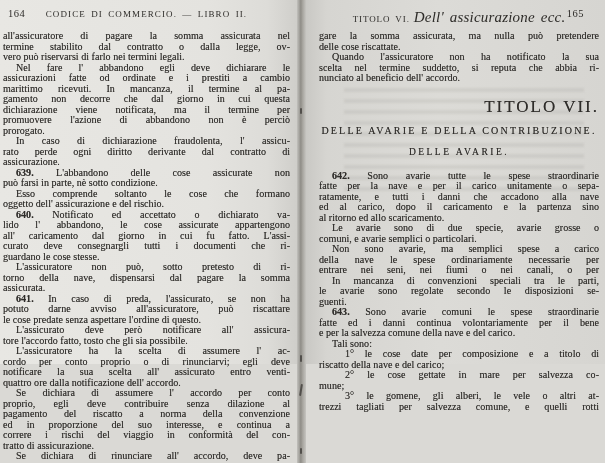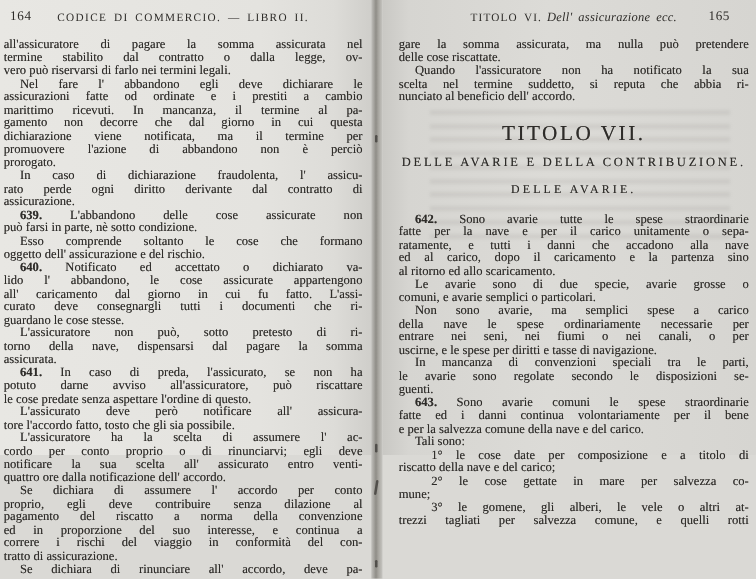--- a/index.html
+++ b/index.html
@@ -44,33 +44,33 @@
 
   .page-header{position:relative;height:13px;margin-bottom:10px;font-size:9px;}
   .pg-num{font-size:10.5px;letter-spacing:.5px;}
   .left-num{position:absolute;left:5px;top:0;}
   .right-num{position:absolute;right:15px;top:0;}
   .run-title{
     position:absolute;left:0;right:0;top:1px;text-align:center;
     letter-spacing:1.1px;word-spacing:2px;white-space:nowrap;
   }
   .right-h .run-title{letter-spacing:.9px;}
-  .ital{letter-spacing:.2px;font-size:10px;margin-left:4px;text-transform:none;}
+  .ital{letter-spacing:.2px;font-size:15px;margin-left:4px;text-transform:none;}
 
   .body-text{
     position:relative;z-index:1;
     font-size:10.1px;line-height:10.5px;
     text-shadow:0 0 .35px rgba(46,44,41,.55);
   }
   .para{margin:0;}
   .line{text-align:justify;text-align-last:justify;}
   .line.last{text-align-last:left;}
   .lead{font-weight:bold;}
 
-  .h-title{font-size:17px;line-height:18px;letter-spacing:2px;text-align:center;margin:14px 0 0;}
+  .h-title{font-size:17px;line-height:18px;letter-spacing:2px;text-align:right;margin:14px 0 0;}
   .h-sub{font-size:10px;line-height:12px;letter-spacing:2.2px;text-align:center;margin:9px 0 0;white-space:nowrap;}
   .h-chapter{font-size:14.5px;line-height:16px;letter-spacing:2px;text-align:center;margin:14px 0 0;}
   .h-sub2{font-size:9.5px;line-height:11px;letter-spacing:2.5px;text-align:center;margin:10px 0 13px;}
 
   
   .ghost{
     position:absolute;z-index:0;left:38px;top:88px;width:240px;height:108px;
     background:repeating-linear-gradient(
       to bottom,
       rgba(110,107,100,.10) 0 4px,
@@ -194,21 +194,20 @@
           <div class="line last">al ritorno ed allo scaricamento.</div>
         </div>
         <div class="para">
           <div class="line" style="text-indent: 13px;">Le avarie sono di due specie, avarie grosse o</div>
           <div class="line last">comuni, e avarie semplici o particolari.</div>
         </div>
         <div class="para">
           <div class="line" style="text-indent: 13px;">Non sono avarie, ma semplici spese a carico</div>
           <div class="line">della nave le spese ordinariamente necessarie per</div>
           <div class="line">entrare nei seni, nei fiumi o nei canali, o per</div>
-          <div class="line last">uscirne, e le spese per diritti e tasse di navigazione.</div>
         </div>
         <div class="para">
           <div class="line" style="text-indent: 13px;">In mancanza di convenzioni speciali tra le parti,</div>
           <div class="line">le avarie sono regolate secondo le disposizioni se-</div>
           <div class="line last">guenti.</div>
         </div>
         <div class="para">
           <div class="line" style="text-indent: 13px;"><span class="lead">643.</span> Sono avarie comuni le spese straordinarie</div>
           <div class="line">fatte ed i danni continua volontariamente per il bene</div>
           <div class="line last">e per la salvezza comune della nave e del carico.</div>

